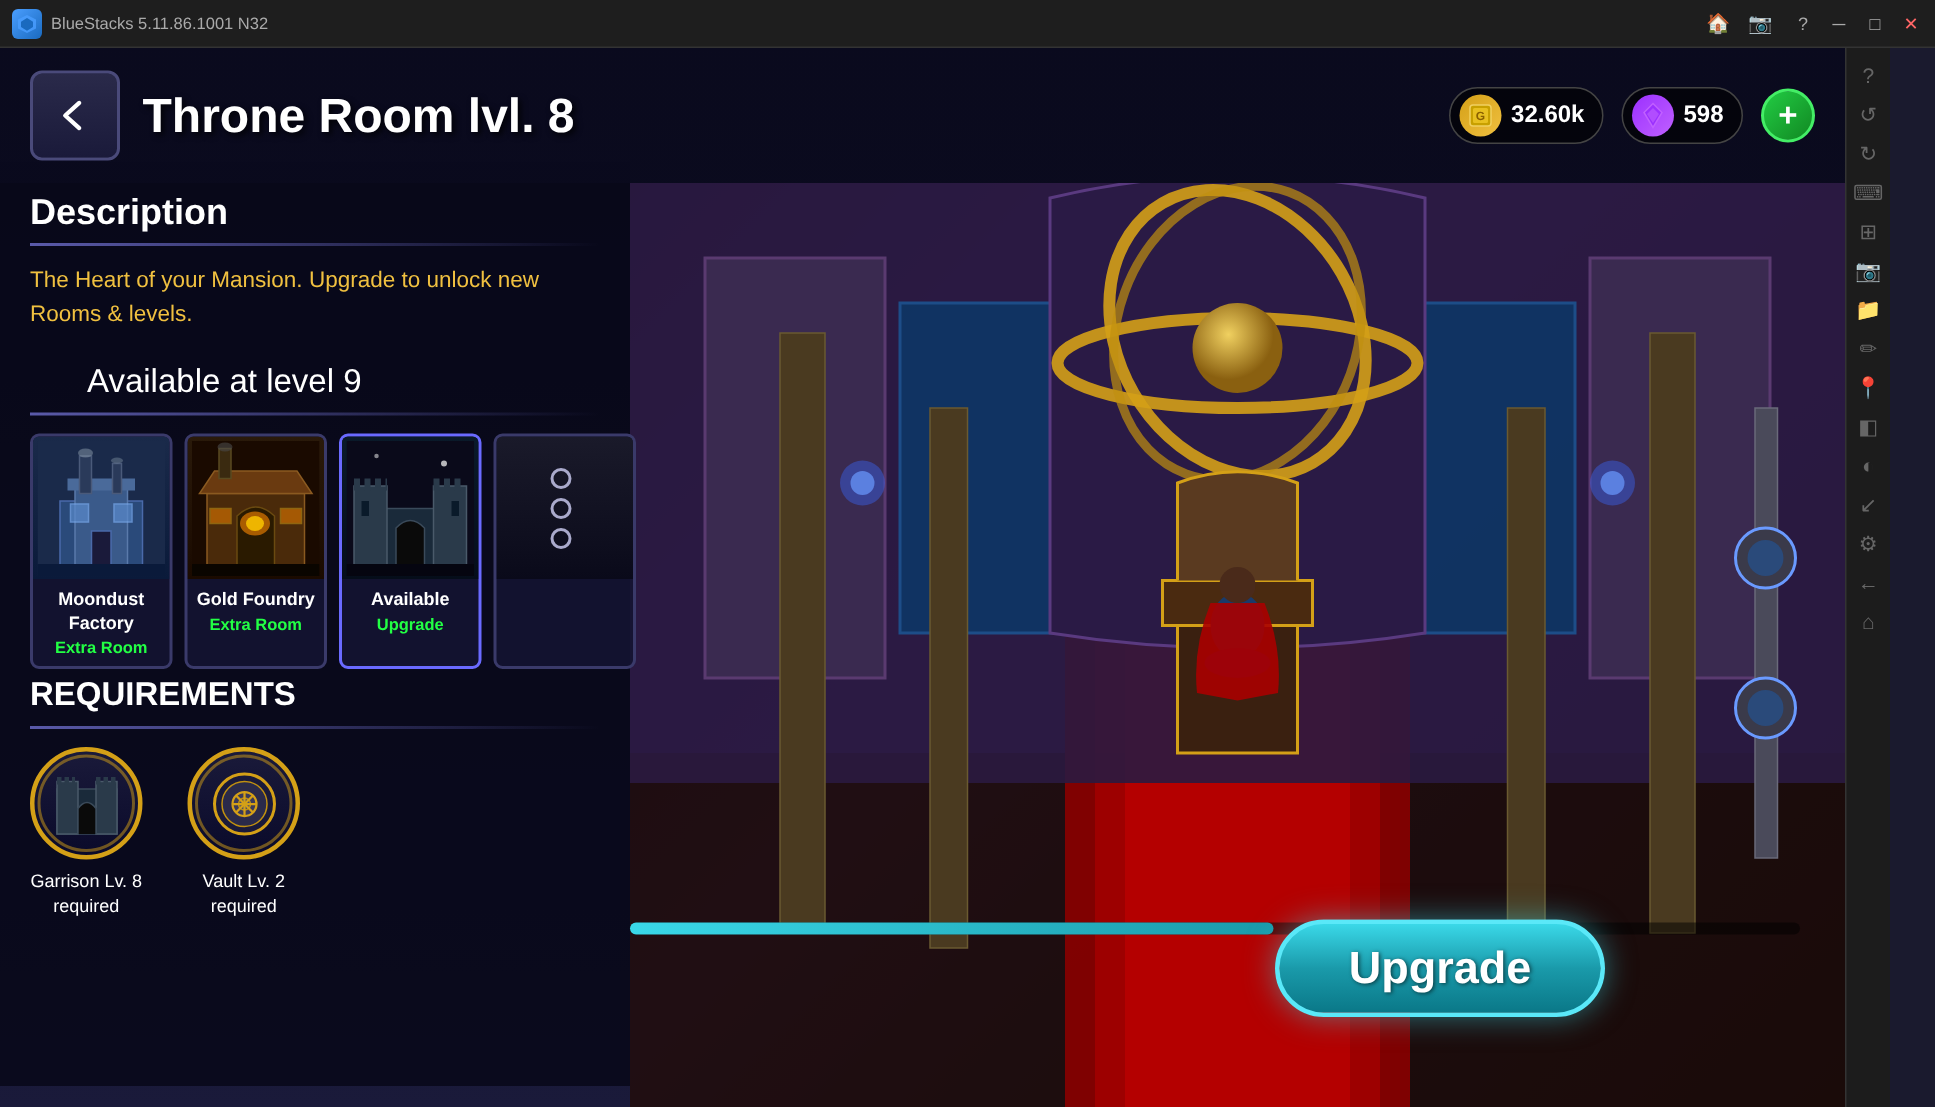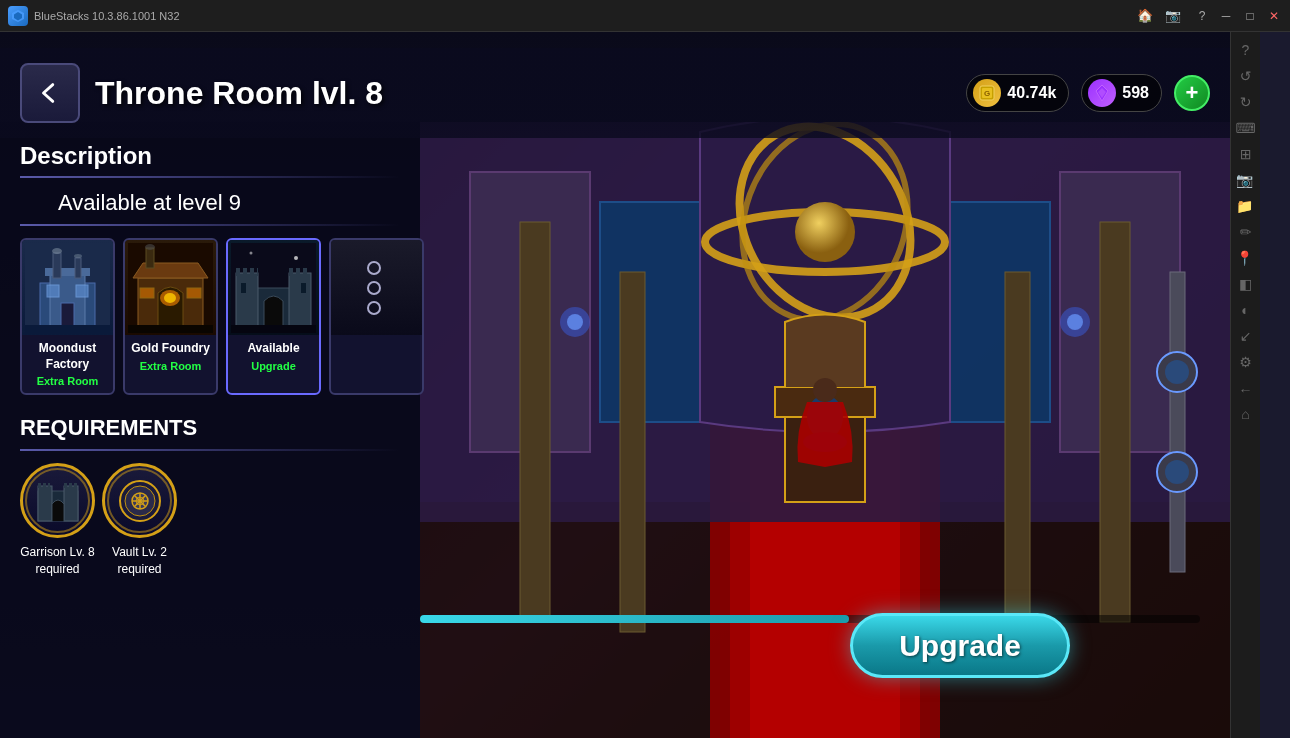--- a/index.html
+++ b/index.html
@@ -104,21 +104,21 @@
     .game-content {
       width: 1230px;
       height: 706px;
       position: relative;
       background: linear-gradient(180deg, #0a0a1a 0%, #1a1a3a 100%);
     }
 
     
     .game-header {
       position: absolute;
-      top: 16px;
+      top: 0;
       left: 0;
       right: 0;
       height: 90px;
       background: linear-gradient(180deg, rgba(10,10,30,0.95) 0%, rgba(10,10,30,0.8) 100%);
       display: flex;
       align-items: center;
       padding: 0 20px;
       z-index: 20;
     }
 
@@ -187,21 +187,21 @@
       cursor: pointer;
       border: 2px solid #44ee66;
       font-size: 22px;
       color: white;
       font-weight: bold;
     }
 
     
     .left-panel {
       position: absolute;
-      top: 90px;
+      top: 76px;
       left: 0;
       width: 420px;
       height: 616px;
       background: rgba(8, 8, 25, 0.88);
       padding: 20px;
       z-index: 10;
     }
 
     .section-title {
       color: white;
@@ -227,21 +227,21 @@
       color: white;
       font-size: 22px;
       font-weight: normal;
       margin-bottom: 8px;
       margin-left: 38px;
     }
 
     .rooms-grid {
       display: flex;
       gap: 8px;
-      margin-bottom: 20px;
+      margin-bottom: 4px;
     }
 
     .room-card {
       width: 95px;
       background: rgba(20, 20, 50, 0.9);
       border: 2px solid #3a3a6a;
       border-radius: 6px;
       overflow: hidden;
       cursor: pointer;
       flex-shrink: 0;
@@ -296,21 +296,21 @@
     
     .req-title {
       color: white;
       font-size: 22px;
       font-weight: bold;
       margin-bottom: 8px;
     }
 
     .req-items {
       display: flex;
-      gap: 7px;
+      gap: 30px;
     }
 
     .req-item {
       display: flex;
       flex-direction: column;
       align-items: center;
       gap: 6px;
     }
 
     .req-icon {
@@ -435,21 +435,21 @@
 </head>
 <body>
 
 <div class="titlebar">
   <div class="titlebar-logo">
     <svg width="14" height="14" viewBox="0 0 14 14">
       <polygon points="7,1 13,4 13,10 7,13 1,10 1,4" fill="#4a9eff" opacity="0.8"></polygon>
       <polygon points="7,3 11,5.5 11,9 7,11.5 3,9 3,5.5" fill="#1a6abf"></polygon>
     </svg>
   </div>
-  <span class="titlebar-text">BlueStacks 10.3.86.1001 N32</span>
+  <span class="titlebar-text">BlueStacks 5.11.86.1001 N32</span>
   <div class="titlebar-icons">
     <span>🏠</span>
     <span>📷</span>
   </div>
   <div class="titlebar-winctrl">
     <div class="win-btn">?</div>
     <div class="win-btn">─</div>
     <div class="win-btn">□</div>
     <div class="win-btn" style="color:#ff6666;">✕</div>
   </div>
@@ -487,21 +487,21 @@
       <div class="resources">
 
         <div class="resource-item">
           <div class="resource-icon gold">
             <svg width="20" height="20" viewBox="0 0 20 20">
               <rect x="3" y="3" width="14" height="14" rx="2" fill="#c8a000" stroke="#f0d060" stroke-width="1"></rect>
               <rect x="5" y="5" width="10" height="10" rx="1" fill="#e8c020"></rect>
               <text x="10" y="13" text-anchor="middle" fill="#8a6000" font-size="8" font-weight="bold">G</text>
             </svg>
           </div>
-          <span class="resource-value">40.74k</span>
+          <span class="resource-value">32.60k</span>
         </div>
 
 
         <div class="resource-item">
           <div class="resource-icon gems">
             <svg width="20" height="20" viewBox="0 0 20 20">
               <polygon points="10,2 16,8 10,18 4,8" fill="#9b30ff" stroke="#c060ff" stroke-width="1"></polygon>
               <polygon points="10,5 14,9 10,15 6,9" fill="#c060ff" opacity="0.6"></polygon>
             </svg>
           </div>
@@ -569,20 +569,21 @@
         <circle cx="757" cy="250" r="12" fill="#2a4a7a"></circle>
         <circle cx="757" cy="350" r="20" fill="#3a3a4a" stroke="#6a9aff" stroke-width="2"></circle>
         <circle cx="757" cy="350" r="12" fill="#2a4a7a"></circle>
       </svg>
     </div>
 
     <div class="left-panel">
 
       <h2 class="section-title">Description</h2>
       <div class="section-divider"></div>
+      <p class="description-text">The Heart of your Mansion. Upgrade to unlock new Rooms &amp; levels.</p>
 
       <h2 class="available-title">Available at level 9</h2>
       <div class="section-divider"></div>
 
       <div class="rooms-grid">
 
         <div class="room-card">
           <div class="room-card-image moondust">
             <svg width="85" height="90" viewBox="0 0 85 90">
               <rect x="0" y="0" width="85" height="90" fill="#1a2a4a"></rect>

